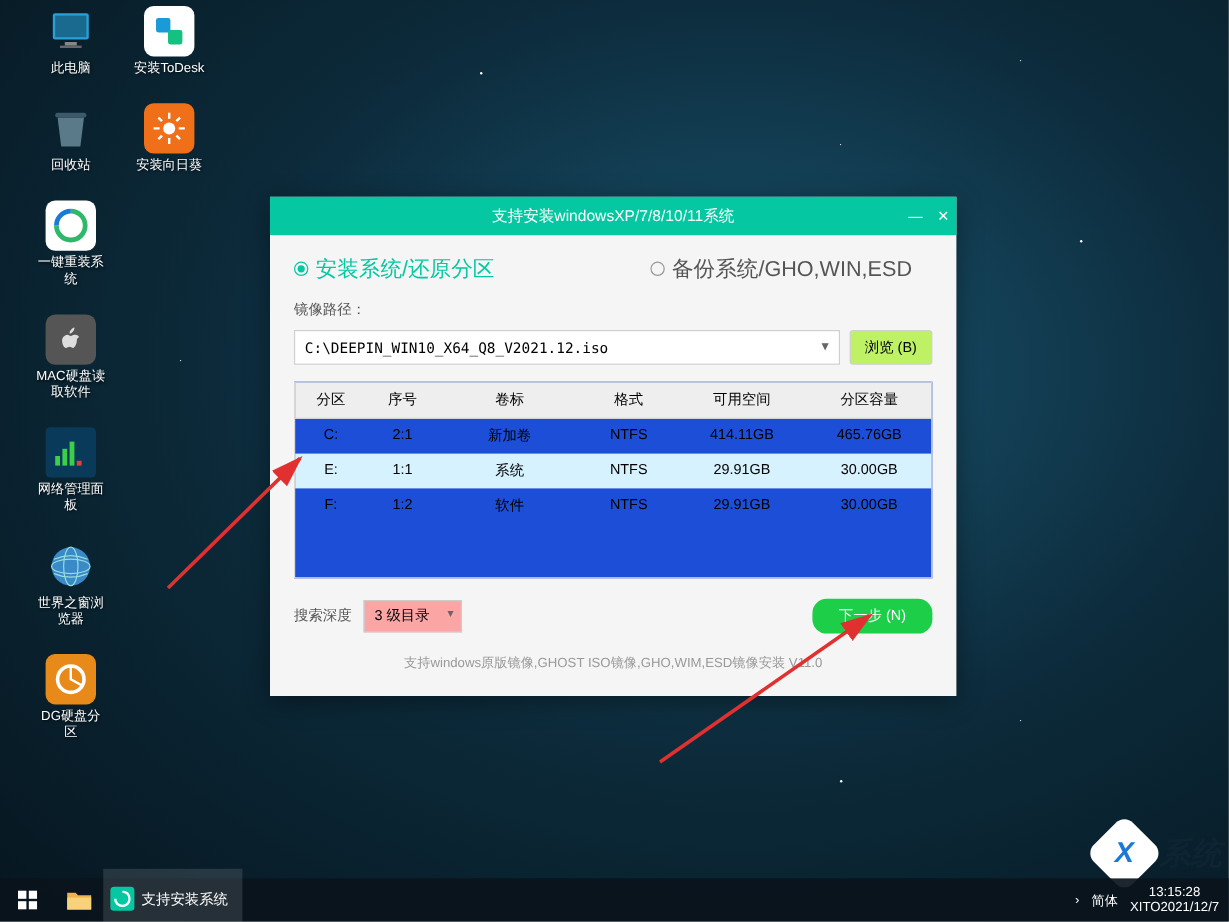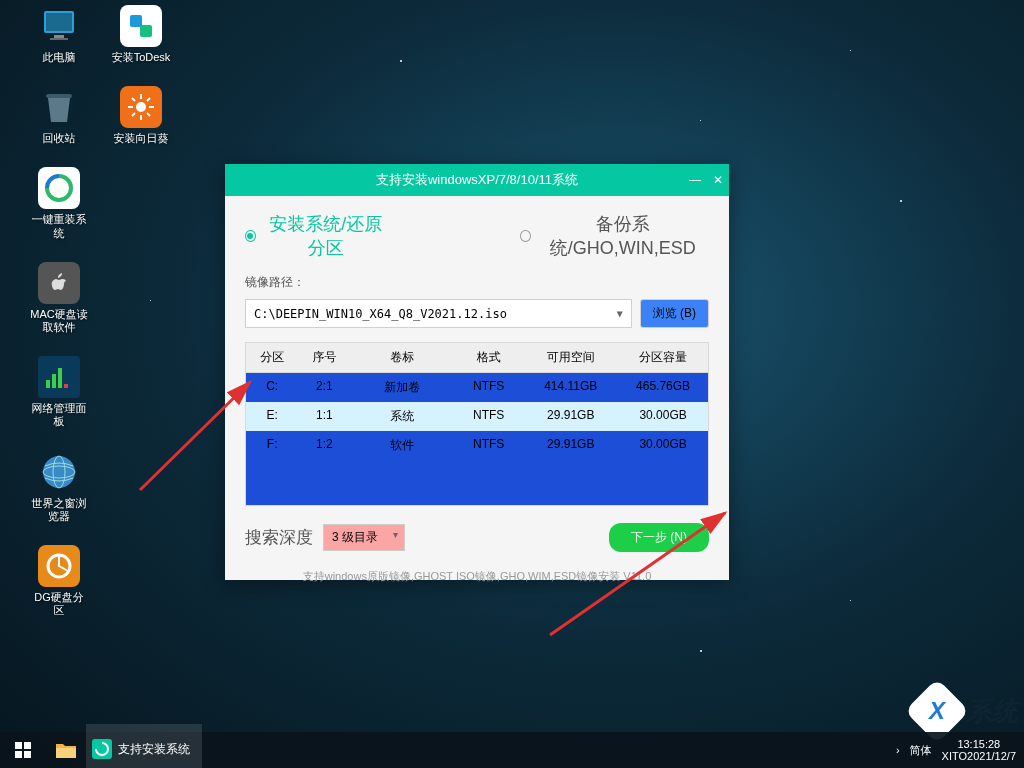--- a/index.html
+++ b/index.html
@@ -10,51 +10,51 @@
   overflow: hidden; position: relative;
 }
 .star { position: absolute; background: #fff; border-radius: 50%; }
 .desktop-icons { position: absolute; top: 5px; left: 29px; }
 .icon-col { display: flex; flex-direction: column; gap: 22px; }
 .icon-row { display: flex; gap: 22px; }
 .desktop-icon { width: 60px; display: flex; flex-direction: column; align-items: center; cursor: pointer; }
 .desktop-icon .icon-img { width: 42px; height: 42px; border-radius: 6px; display: flex; align-items: center; justify-content: center; }
 .desktop-icon .label { color: #fff; font-size: 11px; margin-top: 4px; text-align: center; text-shadow: 1px 1px 2px rgba(0,0,0,.7); line-height: 1.2; }
 .installer-window {
-  position: absolute; left: 225px; top: 164px; width: 504px; height: 416px;
+  position: absolute; left: 225px; top: 164px; width: 572px; height: 416px;
   background: #f5f5f5; box-shadow: 0 4px 20px rgba(0,0,0,.4);
 }
 .win-title {
   height: 32px; background: #05c8a2; color: #fff; display: flex; align-items: center; justify-content: center;
   font-size: 13px; position: relative;
 }
 .win-controls { position: absolute; right: 6px; top: 0; height: 32px; display: flex; align-items: center; gap: 12px; }
 .win-controls span { color: #fff; cursor: pointer; font-size: 12px; }
 .win-body { padding: 16px 20px 12px 20px; }
 .radio-row { display: flex; gap: 130px; margin-bottom: 14px; font-size: 18px; text-align: center; }
 .radio-item { display: flex; align-items: center; gap: 6px; cursor: pointer; }
 .radio-dot { width: 12px; height: 12px; border-radius: 50%; border: 1px solid #999; display: inline-flex; align-items: center; justify-content: center; }
 .radio-dot.active { border-color: #05c8a2; }
 .radio-dot.active::after { content: ""; width: 6px; height: 6px; border-radius: 50%; background: #05c8a2; }
 .radio-item.active span.lbl { color: #05c8a2; }
 .path-label { font-size: 12px; color: #555; margin-bottom: 8px; }
 .path-row { display: flex; gap: 8px; margin-bottom: 14px; }
 .path-input { flex: 1; border: 1px solid #d0d0d0; background: #fff; padding: 5px 8px; font-size: 12px; display: flex; align-items: center; justify-content: space-between; font-family: monospace; }
 .path-input .chev { color: #666; font-size: 10px; }
-.browse-btn { border: 1px solid #d0d0d0; background: #3b82f6; padding: 5px 12px; font-size: 12px; cursor: pointer; border-radius: 3px; }
+.browse-btn { border: 1px solid #d0d0d0; background: #bef264; padding: 5px 12px; font-size: 12px; cursor: pointer; border-radius: 3px; }
 .part-table { border: 1px solid #d8d8d8; background: #1d4ed8; font-size: 12px; }
 .part-head { display: flex; background: #eee; border-bottom: 1px solid #d8d8d8; }
 .part-head div, .part-row div { padding: 6px 4px; text-align: center; }
 .col-p { width: 60px; } .col-n { width: 60px; } .col-l { width: 120px; }
 .col-f { width: 80px; } .col-a { width: 110px; } .col-t { width: 104px; }
 .part-body { height: 132px; }
 .part-row { display: flex; cursor: pointer; }
 .part-row.sel { background: #d6f2ff; }
 .depth-row { display: flex; align-items: center; gap: 10px; margin-top: 18px; }
-.depth-row .dl { font-size: 17px; color: #555; }
+.depth-row .dl { font-size: 12px; color: #555; }
 .depth-select { border: 1px solid #ccc; padding: 4px 26px 4px 8px; font-size: 12px; background: #fca5a5; position: relative; cursor: pointer; }
 .depth-select::after { content: "▾"; position: absolute; right: 6px; color: #666; font-size: 10px; }
 .next-btn { position: absolute; right: 20px; background: #1dce48; color: #fff; border: none; padding: 6px 22px; border-radius: 12px; font-size: 12px; cursor: pointer; }
 .footer-note { text-align: center; font-size: 11px; color: #999; margin-top: 18px; }
 .arrow { position: absolute; pointer-events: none; }
 .taskbar { position: absolute; bottom: 0; left: 0; right: 0; height: 36px; background: rgba(10,20,28,.92); display: flex; align-items: center; }
 .start-btn { width: 46px; height: 36px; display: flex; align-items: center; justify-content: center; cursor: pointer; }
 .tb-icon { width: 40px; height: 36px; display: flex; align-items: center; justify-content: center; cursor: pointer; }
 .tb-active { background: rgba(255,255,255,.12); border-bottom: 2px solid #4fc3e8; height: 52px; display: flex; align-items: center; padding: 0 12px 0 6px; gap: 6px; color: #fff; font-size: 12px; cursor: pointer; }
 .tray { margin-left: auto; display: flex; align-items: center; gap: 10px; padding-right: 8px; color: #fff; font-size: 11px; }

